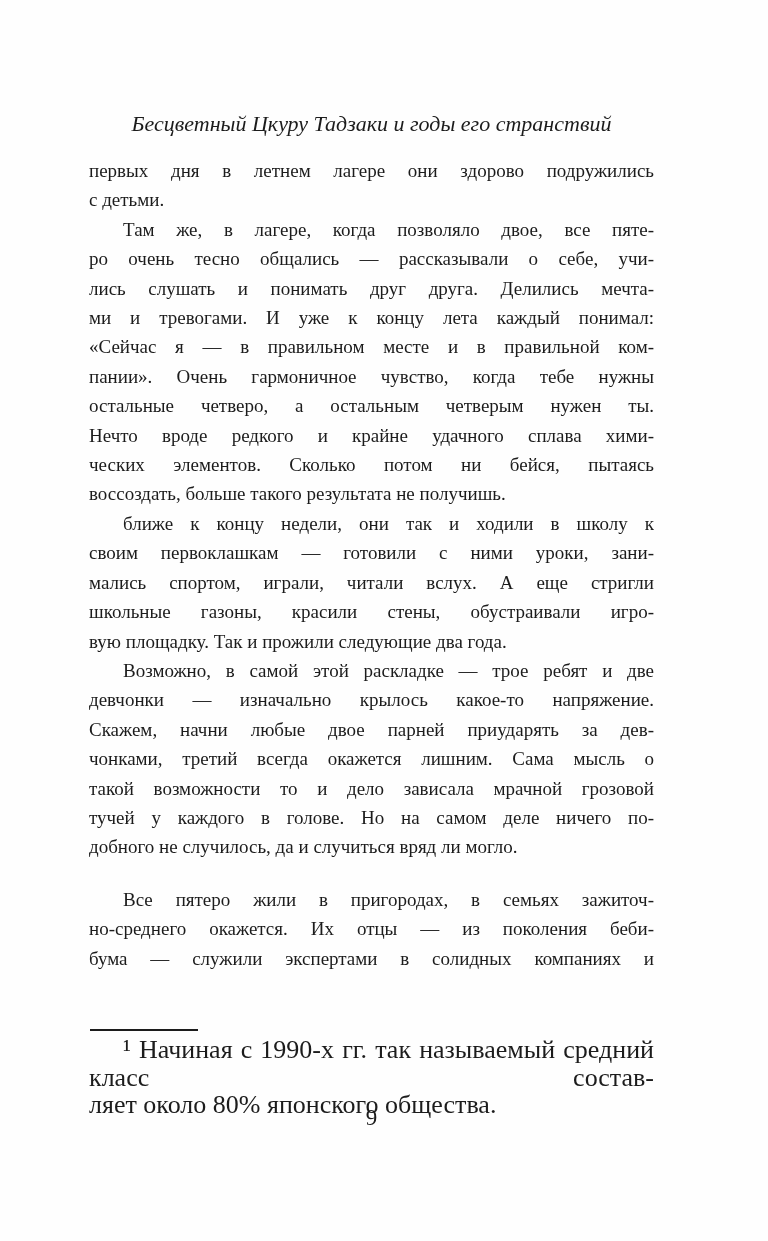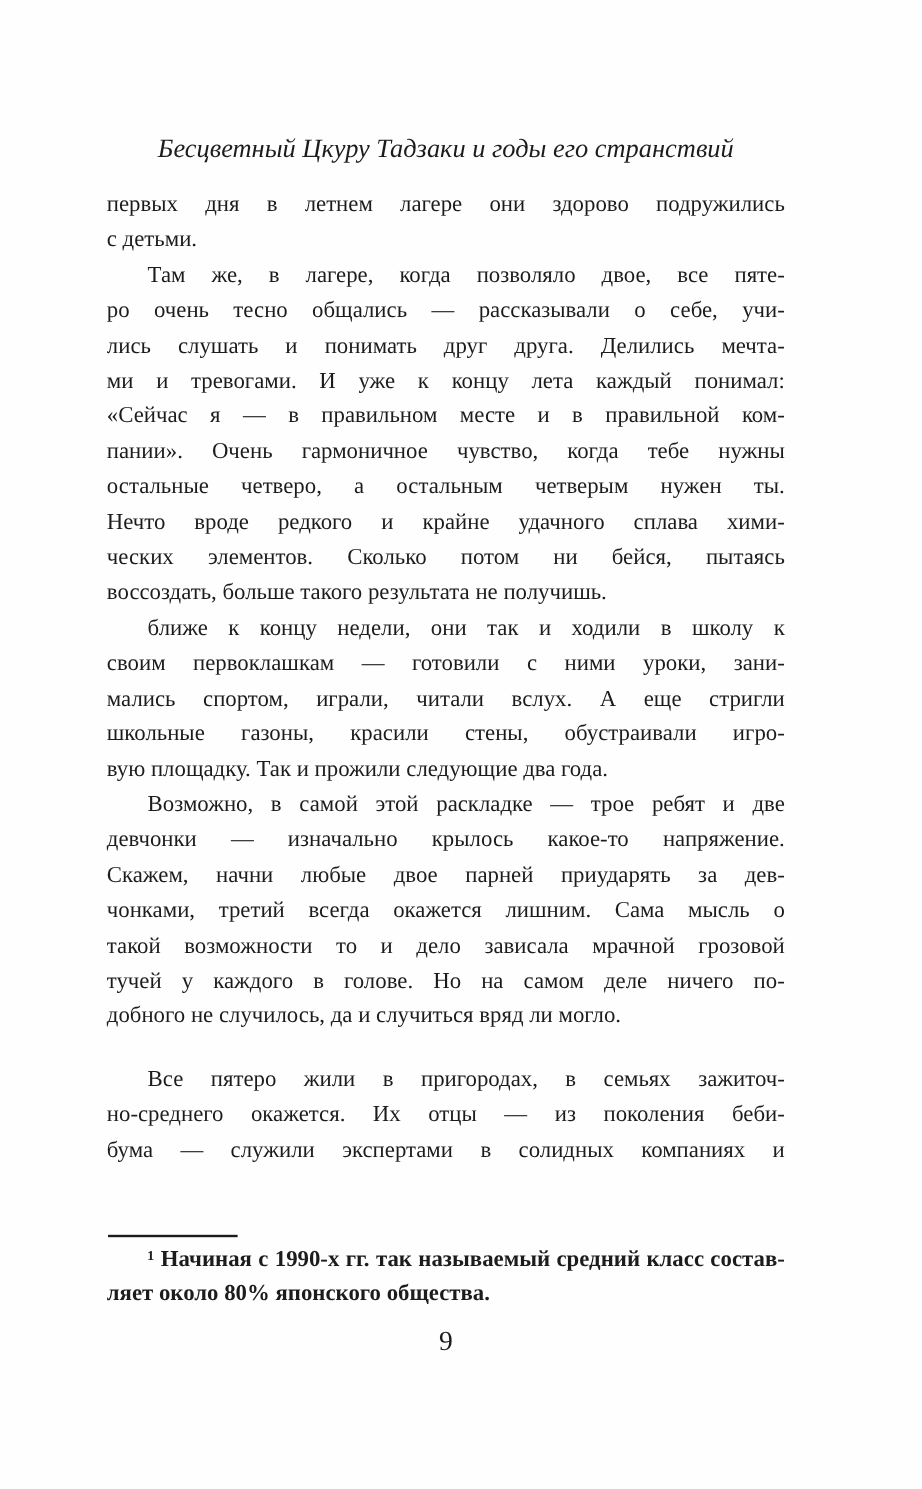--- a/index.html
+++ b/index.html
@@ -61,23 +61,22 @@
     top: 1029px;
     left: 1px;
     width: 108px;
     border-top: 2px solid #1c1c1c;
   }
   .footnote {
     position: absolute;
     top: 1036px;
     left: 0;
     width: 100%;
-    font-size: 19px;
+    font-size: 26px;
     line-height: 27.5px;
-    font-weight: bold;
   }
   .footnote .line:first-child {
     text-indent: 34px;
   }
   .page-number {
     position: absolute;
     top: 1103px;
     left: 0;
     width: 100%;
     text-align: center;

